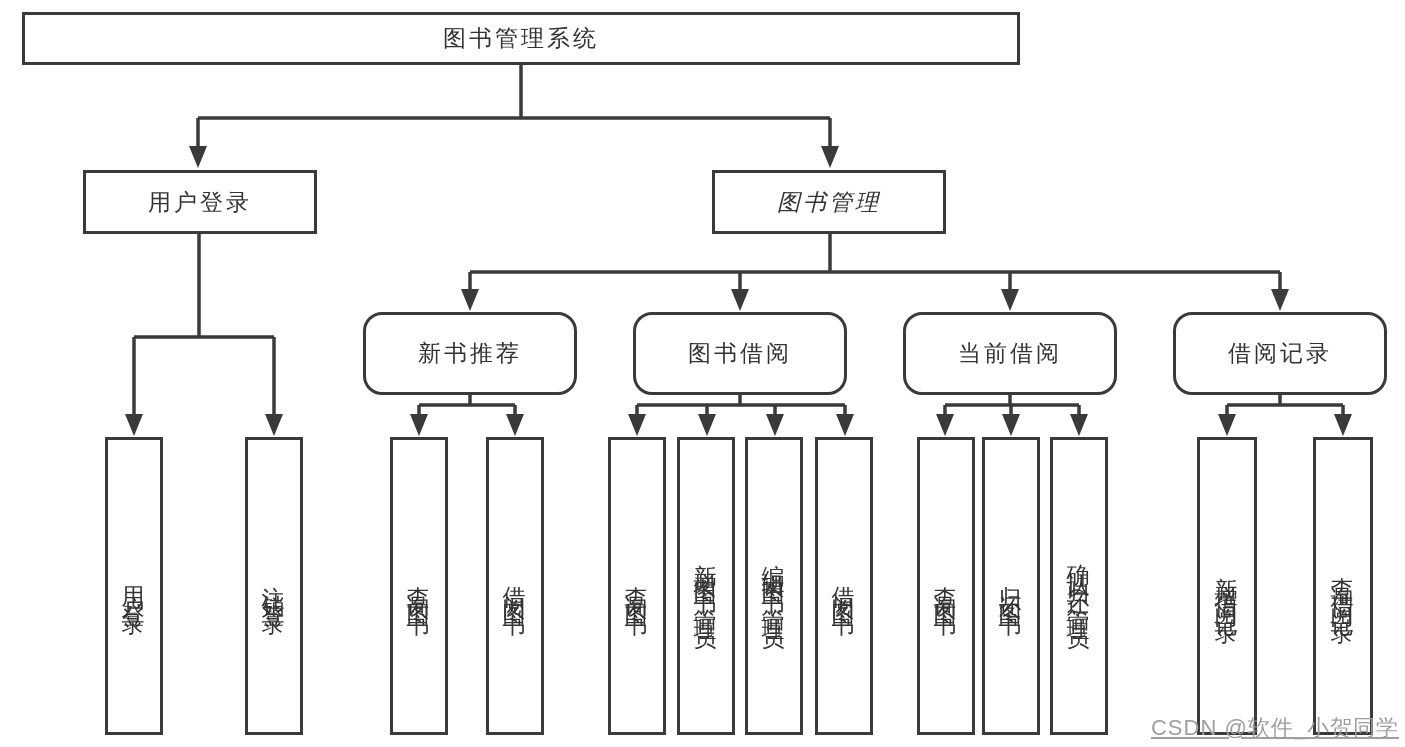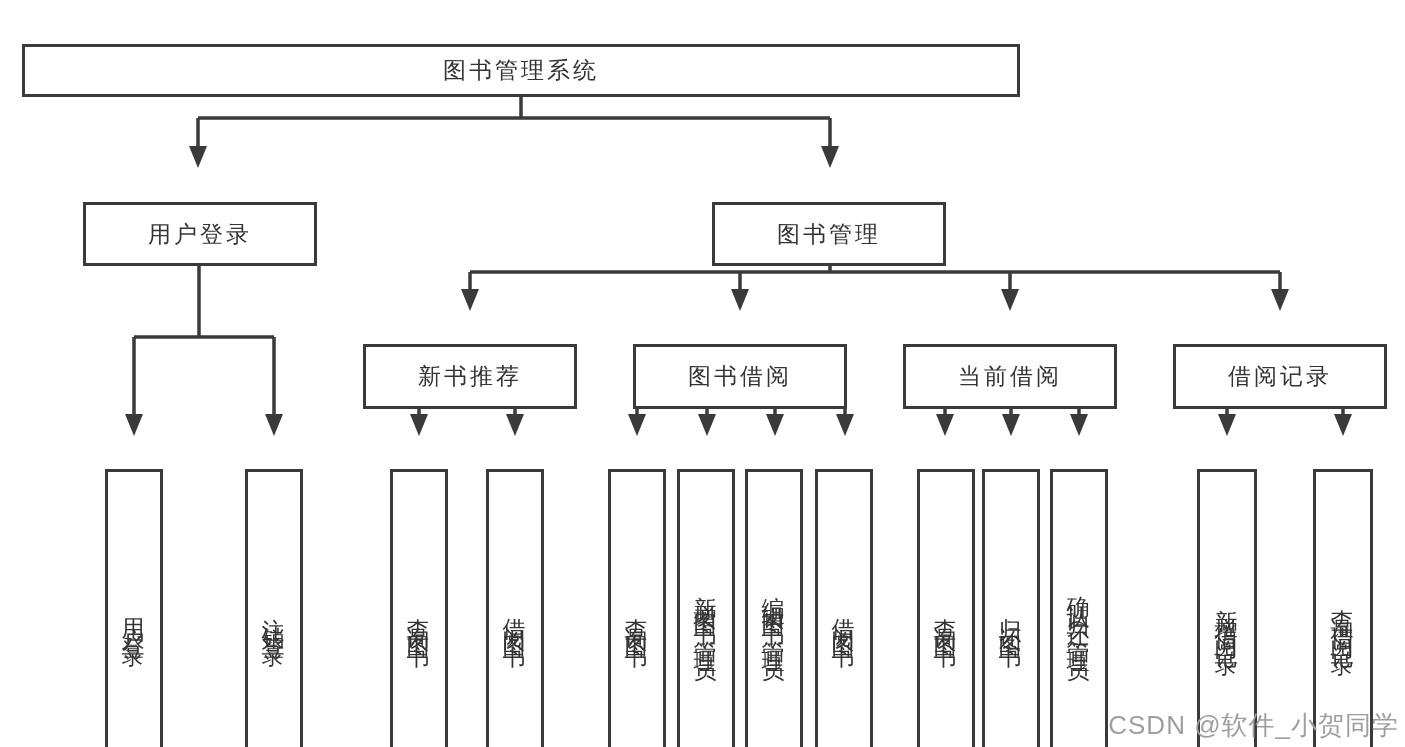--- a/index.html
+++ b/index.html
@@ -20,21 +20,20 @@
     left: 0;
     top: 0;
     pointer-events: none;
   }
   .node {
     position: absolute;
     box-sizing: border-box;
     background: #ffffff;
     border: 3px solid #3a3a3a;
     color: #333333;
-    margin-top: 32px;
   }
   .hbox {
     display: flex;
     align-items: center;
     justify-content: center;
     font-size: 23px;
     letter-spacing: 3px;
   }
   .vbox {
     display: flex;
@@ -45,31 +44,32 @@
     writing-mode: vertical-rl;
     text-orientation: mixed;
     font-size: 23px;
     letter-spacing: 9px;
     color: #333333;
     white-space: nowrap;
   }
   
   .root-box  { left: 22px;  top: 12px;  width: 998px; height: 53px; }
   .row2      { top: 170px; height: 64px; width: 234px; }
-  .row3      { top: 312px; height: 65px; width: 214px; }
+  .row3      { top: 312px; height: 83px; width: 214px; border-radius: 19px; }
   .leaf      { top: 437px; height: 298px; width: 58px; }
   .leaf-wide { width: 60px; }
   .watermark {
     position: absolute;
     right: 6px;
     bottom: 4px;
-    font-size: 26px;
+    font-size: 22px;
     letter-spacing: 1px;
     color: #9e9e9e;
     z-index: 5;
+    text-decoration: underline;
   }
 </style>
 </head>
 <body>
 
 <div id="canvas">
 
   <svg id="connectors" width="1405" height="747" viewBox="0 0 1405 747">
     <g stroke="#3a3a3a" stroke-width="3.5" fill="none">
 
@@ -132,21 +132,21 @@
       <polygon points="1002,414 1020,414 1011,436"></polygon>
       <polygon points="1070,414 1088,414 1079,436"></polygon>
       <polygon points="1218,414 1236,414 1227,436"></polygon>
       <polygon points="1334,414 1352,414 1343,436"></polygon>
     </g>
   </svg>
 
   <div class="node hbox root-box">图书管理系统</div>
 
   <div class="node hbox row2" style="left:83px;">用户登录</div>
-  <div class="node hbox row2" style="left:712px;">图书管理</div>
+  <div class="node hbox row2" style="left:712px;font-style:italic;">图书管理</div>
 
   <div class="node hbox row3" style="left:363px;">新书推荐</div>
   <div class="node hbox row3" style="left:903px;">当前借阅</div>
   <div class="node hbox row3" style="left:633px;">图书借阅</div>
   <div class="node hbox row3" style="left:1173px;">借阅记录</div>
 
   <div class="node vbox leaf" style="left:105px;">
     <span class="vtext">用户登录</span>
   </div>
   <div class="node vbox leaf" style="left:245px;">

